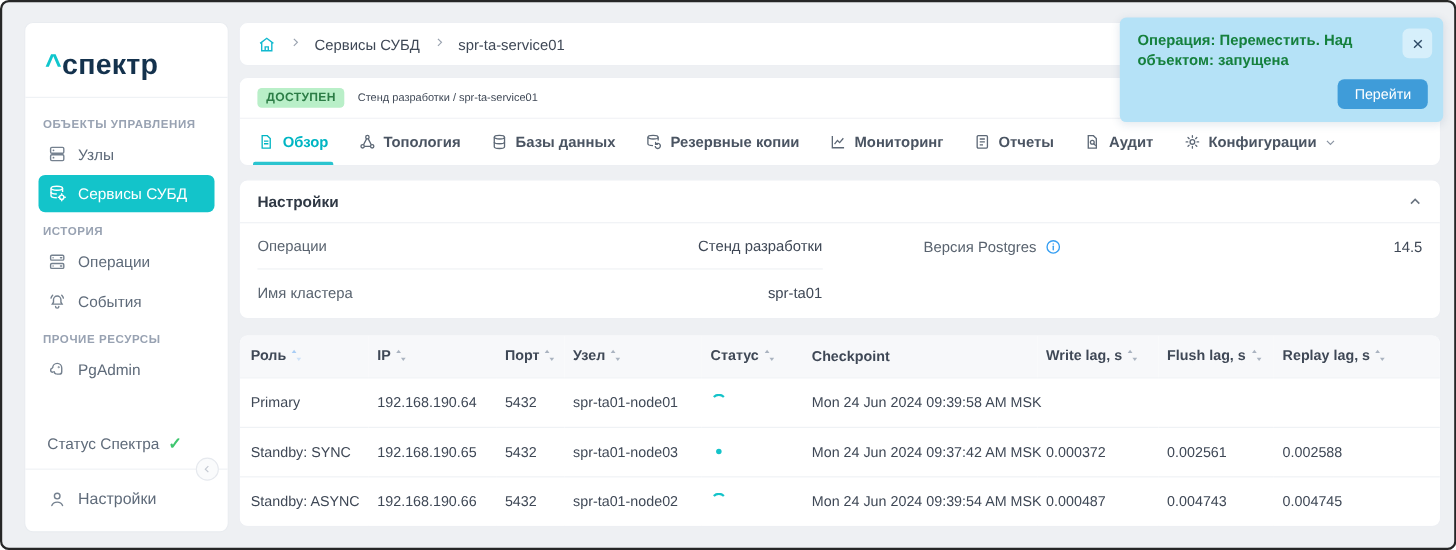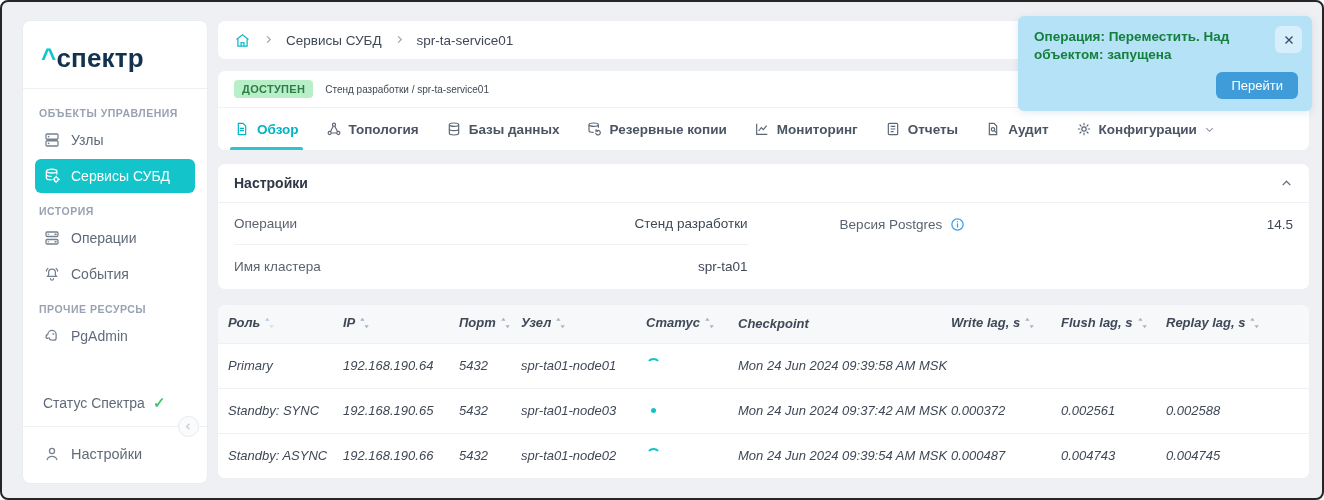--- a/index.html
+++ b/index.html
@@ -68,21 +68,21 @@
   .settings-body { display:flex; padding:0 16px 2px; }
   .set-col-left { width:48.5%; }
   .set-col-right { flex:1; padding-left:92px; }
   .set-row { height:42px; display:flex; align-items:center; justify-content:space-between; }
   .set-col-left .set-row:first-child { border-bottom:1px solid #eef1f4; }
   .set-label { font-size:13.5px; color:#59636f; display:flex; align-items:center; gap:8px; }
   .set-value { font-size:13.5px; color:#3f4856; }
   .info-icon { width:15px; height:15px; color:#379ff2; cursor:pointer; display:inline-flex; }
 
   .table-card { margin-top:14px; overflow:hidden; }
-  table { width:100%; border-collapse:collapse; table-layout:fixed;font-style:italic; }
+  table { width:100%; border-collapse:collapse; table-layout:fixed; }
   thead th { background:#f7f8fa; height:38px; text-align:left; font-size:13px; font-weight:700;
              color:#3f4856; padding:0 8px; white-space:nowrap; cursor:pointer; }
   thead th:first-child, tbody td:first-child { padding-left:10px; }
   .sort-ic { display:inline-block; vertical-align:-2px; margin-left:4px; }
   .sort-ic svg { width:11px; height:12px; color:#aab3c0; }
   .sort-ic.sort-active svg { color:#a9cdf5; }
   tbody td { height:45px; font-size:13px; color:#3f4856; padding:0 8px; border-top:1px solid #eef1f4;
              white-space:nowrap; }
   tbody tr { background:#fff; }
 

